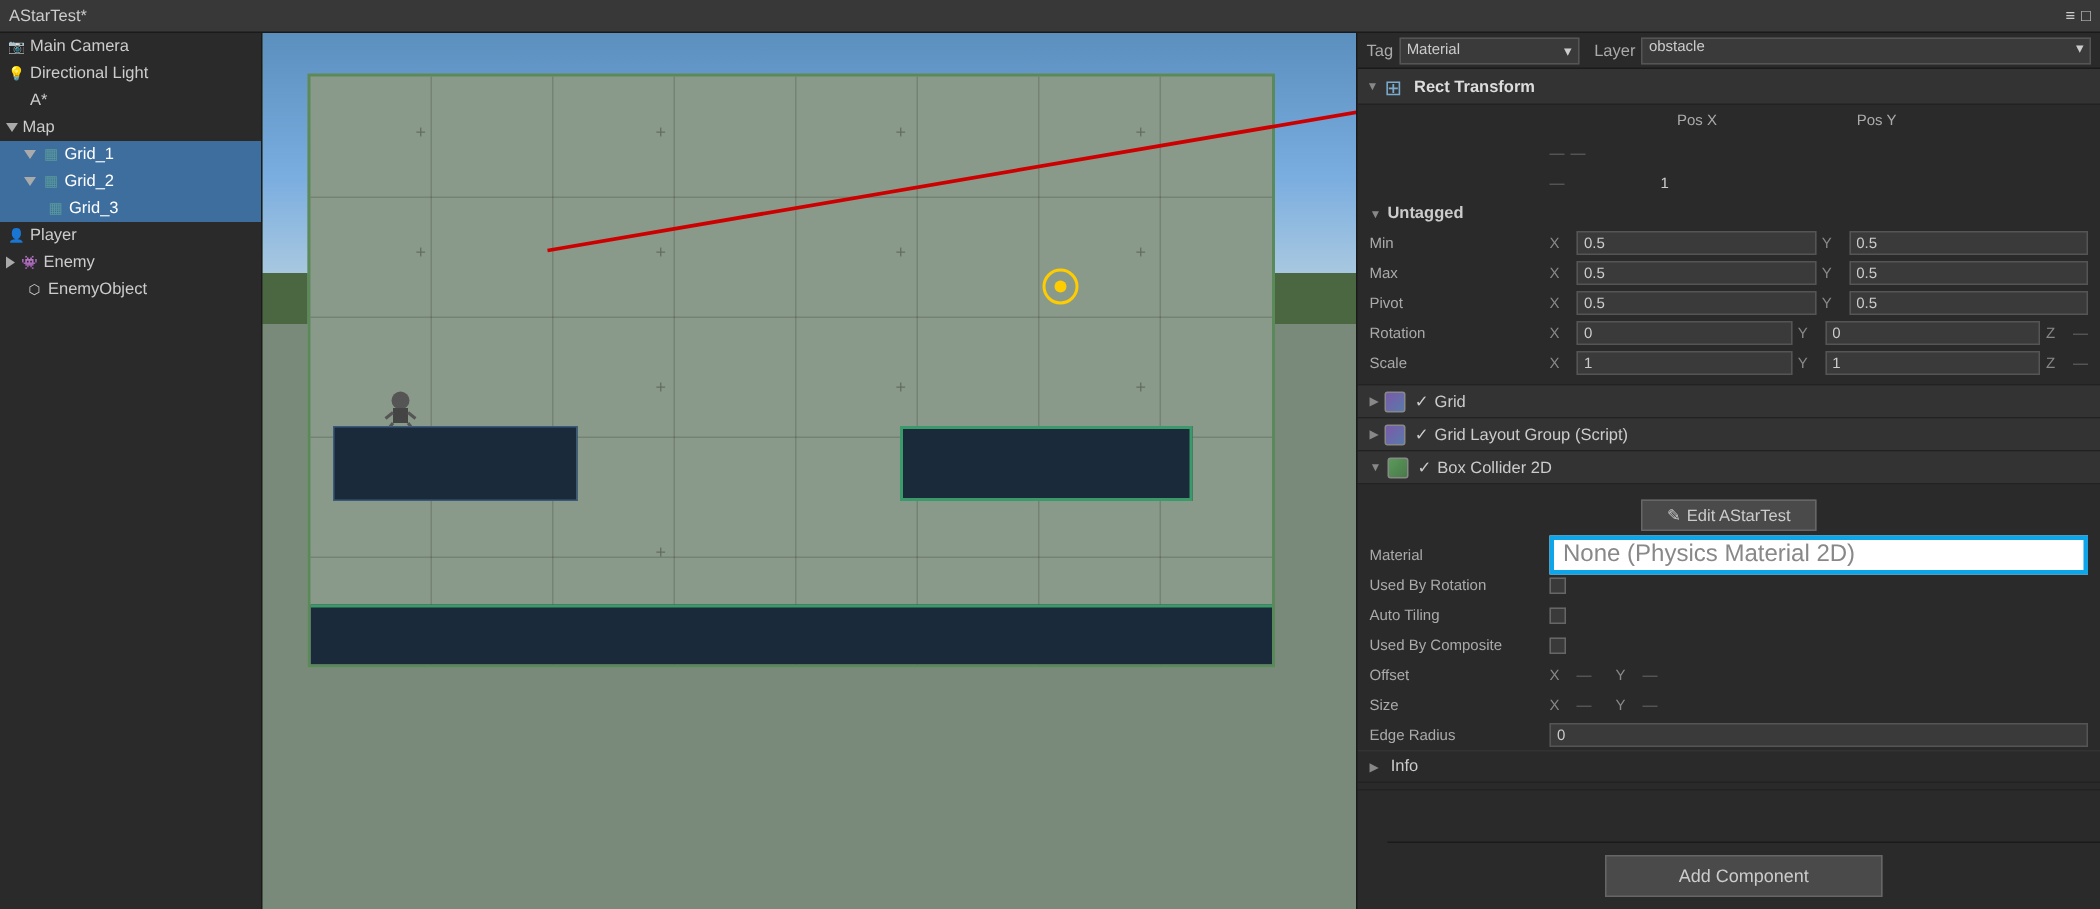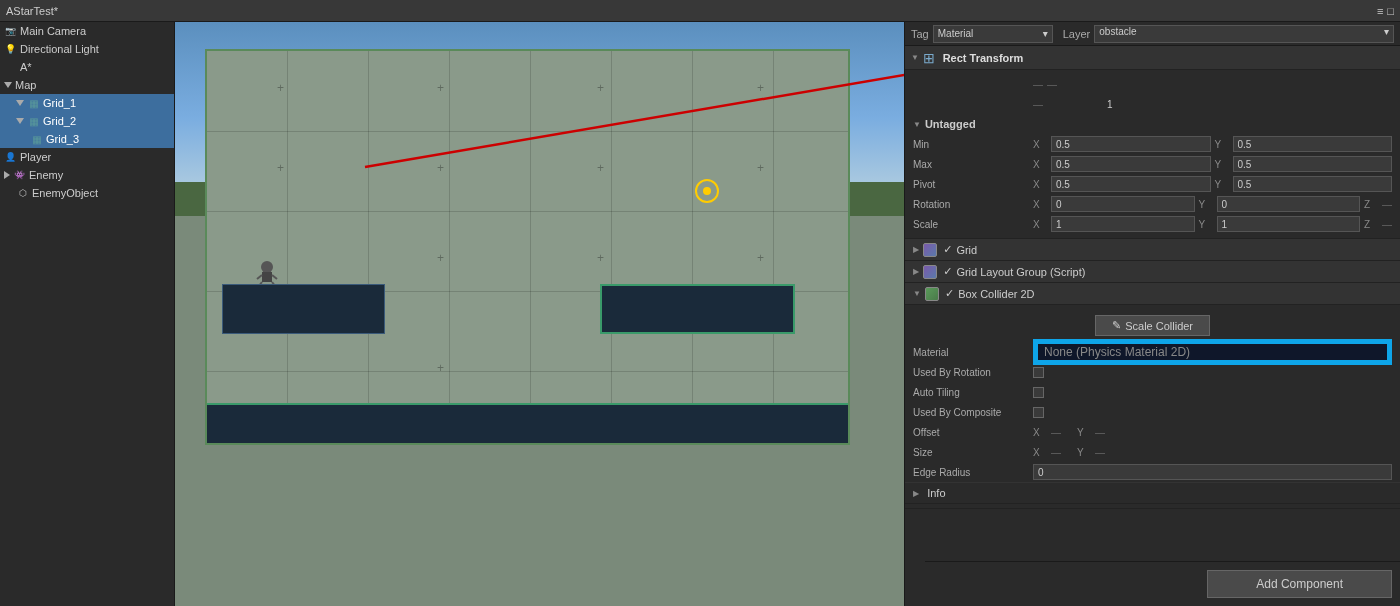--- a/index.html
+++ b/index.html
@@ -345,21 +345,21 @@
       font-size: 11px;
       padding: 3px 16px;
       cursor: pointer;
       display: flex;
       align-items: center;
       gap: 4px;
     }
 
     .add-component-row {
       display: flex;
-      justify-content: flex-end;
+      justify-content: center;
       padding: 8px;
       border-top: 1px solid #1a1a1a;
       flex-shrink: 0;
       margin-left: 20px;
     }
     .add-component-btn {
       background: #4a4a4a;
       border: 1px solid #666;
       color: #ccc;
       font-size: 12px;
@@ -557,20 +557,26 @@
     <div class="inspector-scroll">
 
       <div class="component-header">
         <span class="expand-arrow">▼</span>
         <span style="font-size:14px; margin-right:4px; color:#7aaacc;">⊞</span>
         <span class="component-title">Rect Transform</span>
       </div>
 
       <div class="inspector-section">
 
+        <div class="header-2col">
+          <div style="width:120px; flex-shrink:0;"></div>
+          <div class="header-col">Pos X</div>
+          <div class="header-col">Pos Y</div>
+          <div class="header-col"></div>
+        </div>
 
         <div class="field-row">
           <div class="field-label"></div>
           <div class="field-value">
             <span class="field-dash">—</span>
             <span class="field-dash">—</span>
           </div>
         </div>
 
         <div class="field-row">
@@ -660,28 +666,28 @@
         <span class="seg-icon green-check"></span>
         <span class="section-toggle-label">✓</span>
         <span class="section-toggle-label"> Box Collider 2D</span>
       </div>
 
       <div class="inspector-section">
 
         <div class="edit-collider-row">
           <button class="edit-collider-btn">
             <span>✎</span>
-            <span>Scale Collider</span>
+            <span>Edit AStarTest</span>
           </button>
         </div>
 
         <div class="field-row">
           <div class="field-label">Material</div>
           <div class="field-value">
-            <div style="background:#0f172a; border:5px solid #0ea5e9; color:#888; font-size:12px; padding:1px 6px; flex:1;">None (Physics Material 2D)</div>
+            <div style="background:#ffffff; border:3px solid #0ea5e9; color:#888; font-size:16px; padding:1px 6px; flex:1;">None (Physics Material 2D)</div>
           </div>
         </div>
 
 
         <div class="field-row">
           <div class="field-label">Used By Rotation</div>
           <div class="field-value">
             <span class="checkbox-small"></span>
           </div>
         </div>

